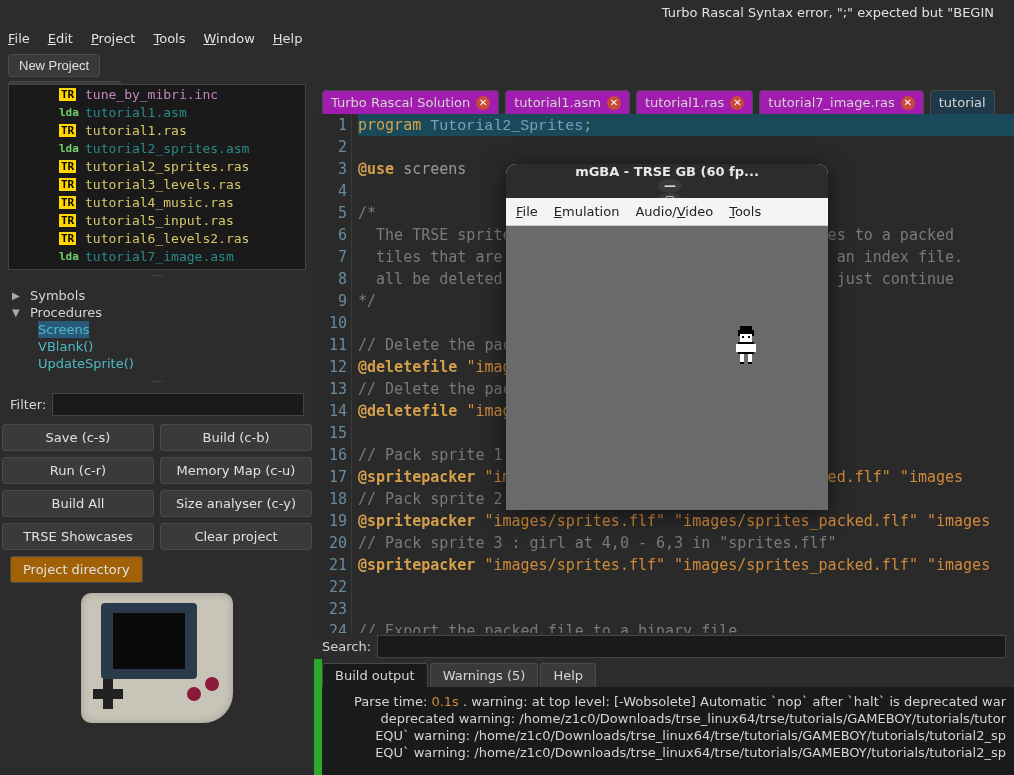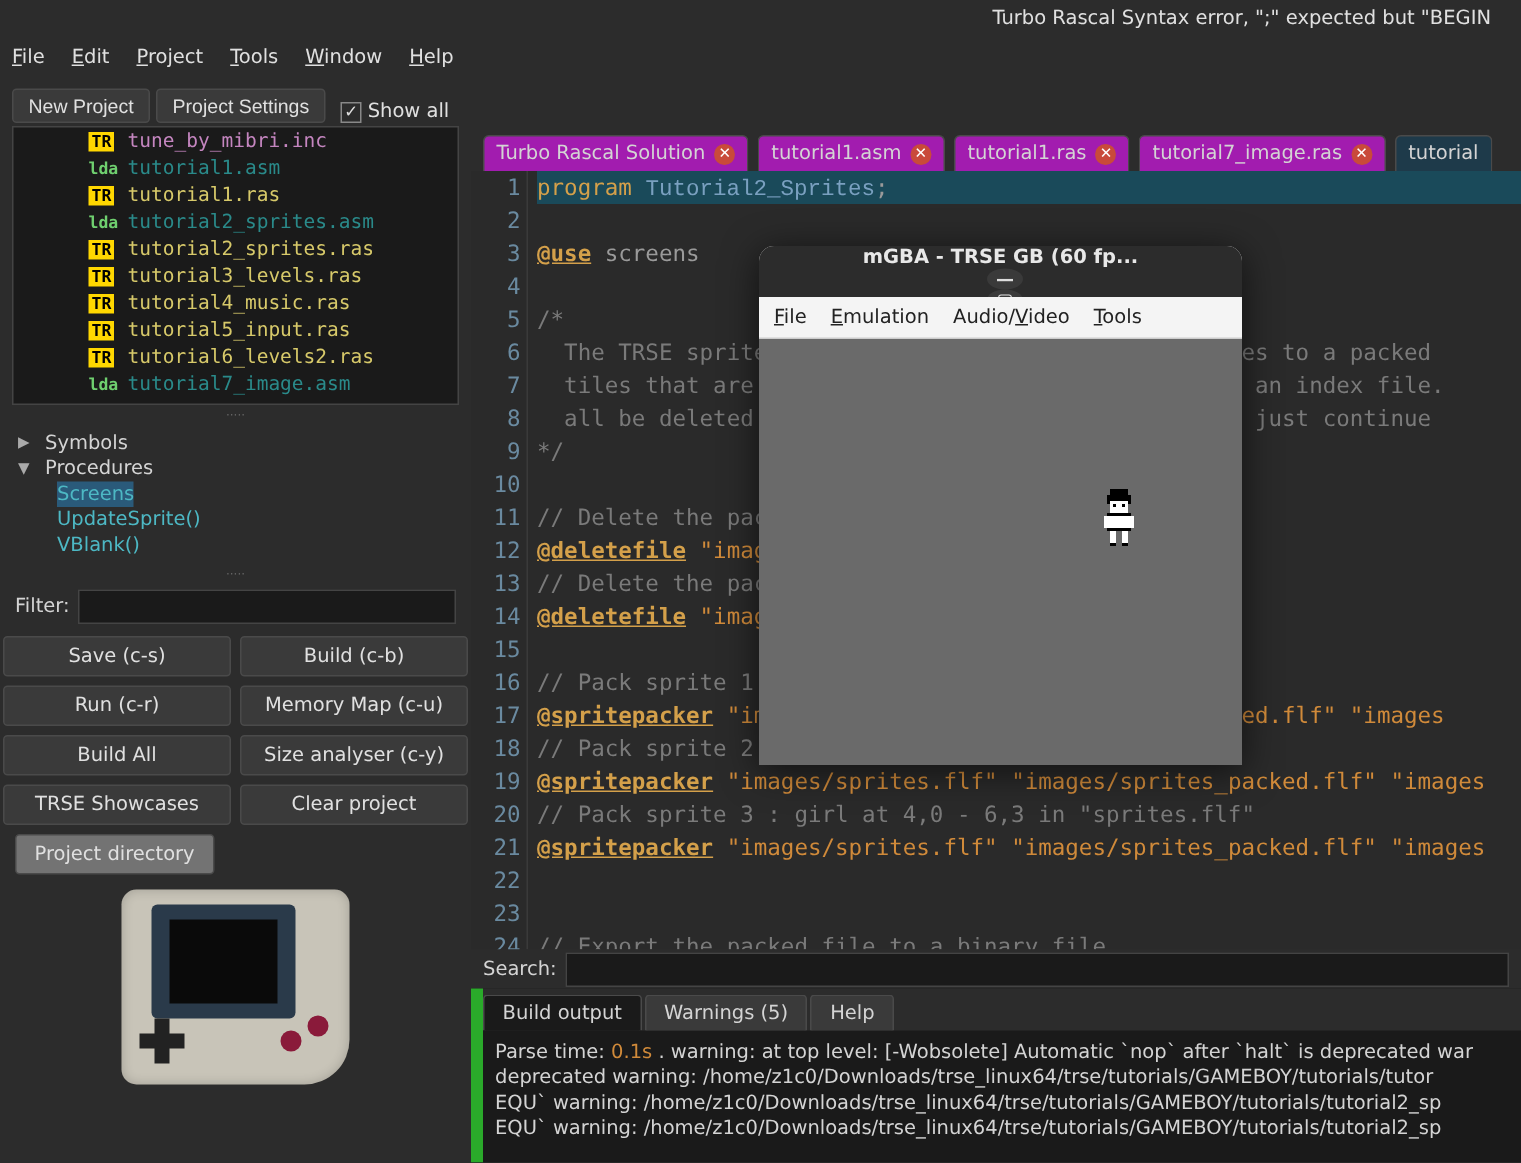--- a/index.html
+++ b/index.html
@@ -18,22 +18,23 @@
   padding-right: 20px; color: #e0e0e0; font-size: 13px;
 }
 .menubar {
   height: 28px; background: #2c2c2c;
   display: flex; align-items: center; gap: 18px;
   padding-left: 8px; color: #e0e0e0;
 }
 .menubar span { cursor: pointer; }
 .menubar u { text-decoration: underline; }
 .toolbar {
-  height: 32px; display: flex; align-items: flex-end; gap: 4px;
+  height: 32px; display: flex; align-items: flex-start; gap: 4px;
   padding: 2px 8px;
+  flex-direction: column;
 }
 .btn {
   background: #3a3a3a; border: 1px solid #4a4a4a;
   color: #e0e0e0; padding: 3px 10px; border-radius: 3px;
   font-size: 13px; cursor: pointer;
 }
 .chk { display: flex; align-items: center; gap: 4px; margin-left: 6px; color: #e0e0e0; }
 .chkbox { width: 14px; height: 14px; border: 1px solid #888; background: #2c2c2c;
   display: inline-flex; align-items: center; justify-content: center; font-size: 11px; }
 
@@ -63,21 +64,21 @@
 .proc-cyan { color: #4db8c4; }
 .proc-sel { background:#2a5a7a; width: fit-content; padding: 0 4px; }
 
 .filter-row { display:flex; align-items:center; gap:6px; padding: 4px 10px; }
 .filter-row input { flex:1; background:#1a1a1a; border:1px solid #444; color:#ddd; padding:3px 6px; }
 
 .btn-grid { display:grid; grid-template-columns: 1fr 1fr; gap:6px; padding: 4px 2px; }
 .btn-grid .bbtn { background:#3a3a3a; border:1px solid #4a4a4a; color:#e0e0e0;
   text-align:center; padding:5px 4px; border-radius:3px; font-size:13px; cursor:pointer; }
 .btn-single { display:flex; padding: 2px 10px; }
-.btn-single .bbtn { background:#737373; border:1px solid #4a4a4a; color:#e0e0e0;
+.btn-single .bbtn { background:#a16207; border:1px solid #4a4a4a; color:#e0e0e0;
   padding:5px 12px; border-radius:3px; font-size:13px; cursor:pointer; }
 
 .gameboy-area { flex:1; display:flex; justify-content:center; align-items:flex-start; padding-top:8px; }
 .gameboy {
   width: 152px; height: 130px; background:#c8c4b8; border-radius: 10px 10px 30px 10px;
   position:relative; box-shadow: inset 0 0 8px rgba(0,0,0,0.2);
 }
 .gb-screen-frame { position:absolute; left:20px; top:10px; width:96px; height:76px;
   background:#2a3a4a; border-radius:4px; }
 .gb-screen { position:absolute; left:12px; top:10px; width:72px; height:56px; background:#0a0a0a; }
@@ -102,29 +103,29 @@
   font-family: "DejaVu Sans Mono", monospace; font-size:15px; line-height:22px; }
 .gutter { width:38px; text-align:right; color:#6a8aa0; padding-right:4px; background:#2a2a2a;
   border-right: 1px solid #3a3a3a; }
 .gutter div { height:22px; }
 .code { flex:1; padding-left:6px; white-space:pre; color:#9a9a9a; overflow:hidden; }
 .code div { height:22px; }
 .hl-line { background:#1a4a5a; display:inline-block; width:100%; }
 .kw { color:#d4a04a; }
 .id { color:#7aa0c0;font-family:Liberation Mono, monospace; }
 .comment { color:#7a7a7a; }
-.kw-at { color:#d4a04a; font-weight:bold;text-decoration:underline; }
+.kw-at { color:#d4a04a; font-weight:bold; }
 .str { color:#d08a3a; }
 
 .search-row { height:26px; display:flex; align-items:center; gap:6px; padding:2px 8px; background:#2c2c2c; color:#d4d4d4; }
 .search-row input { flex:1; background:#1a1a1a; border:1px solid #444; color:#ddd; padding:3px 6px; }
 
 .output-panel { height:116px; display:flex; background:#1a1a1a; }
 .out-bar { width:8px; background:#2aaa2a; }
-.out-right { flex:1; display:flex; flex-direction:column; }
+.out-right { flex:1; display:flex; flex-direction:column;text-align:right; }
 .out-tabs { display:flex; background:#2c2c2c; height:28px; align-items:flex-end; gap:2px; }
 .out-tab { padding:4px 12px; color:#d4d4d4; background:#3a3a3a; border:1px solid #4a4a4a; border-bottom:none;
   border-radius:3px 3px 0 0; font-size:13px; cursor:pointer; }
 .out-tab.active { background:#1a1a1a; }
 .out-text { flex:1; padding:6px 8px; font-size:13px; color:#d4d4d4; overflow:hidden; line-height:17px; }
 .out-orange { color:#d08a3a; }
 
 
 .mgba-win {
   position:absolute; left:506px; top:164px; width:322px; height:346px;
@@ -218,22 +219,22 @@
       <div class="row">
         <span class="tree-arrow">▶</span>
         <span>Symbols</span>
       </div>
       <div class="row">
         <span class="tree-arrow">▼</span>
         <span>Procedures</span>
       </div>
       <div id="proc-list" style="padding-left:26px;">
           <div class="proc-cyan proc-sel" style="padding: 1px 0px;">Screens</div>
+          <div class="proc-cyan" style="padding: 1px 0px;">VBlank()</div>
           <div class="proc-cyan" style="padding: 1px 0px;">UpdateSprite()</div>
-          <div class="proc-cyan" style="padding: 1px 0px;">VBlank()</div>
         </div>
     </div>
     <div class="separator">·····</div>
     <div class="filter-row">
       <span>Filter:</span>
       <input value="" style="">
     </div>
     <div class="btn-grid">
       <div class="bbtn">Save (c-s)</div>
       <div class="bbtn">Build (c-b)</div>

